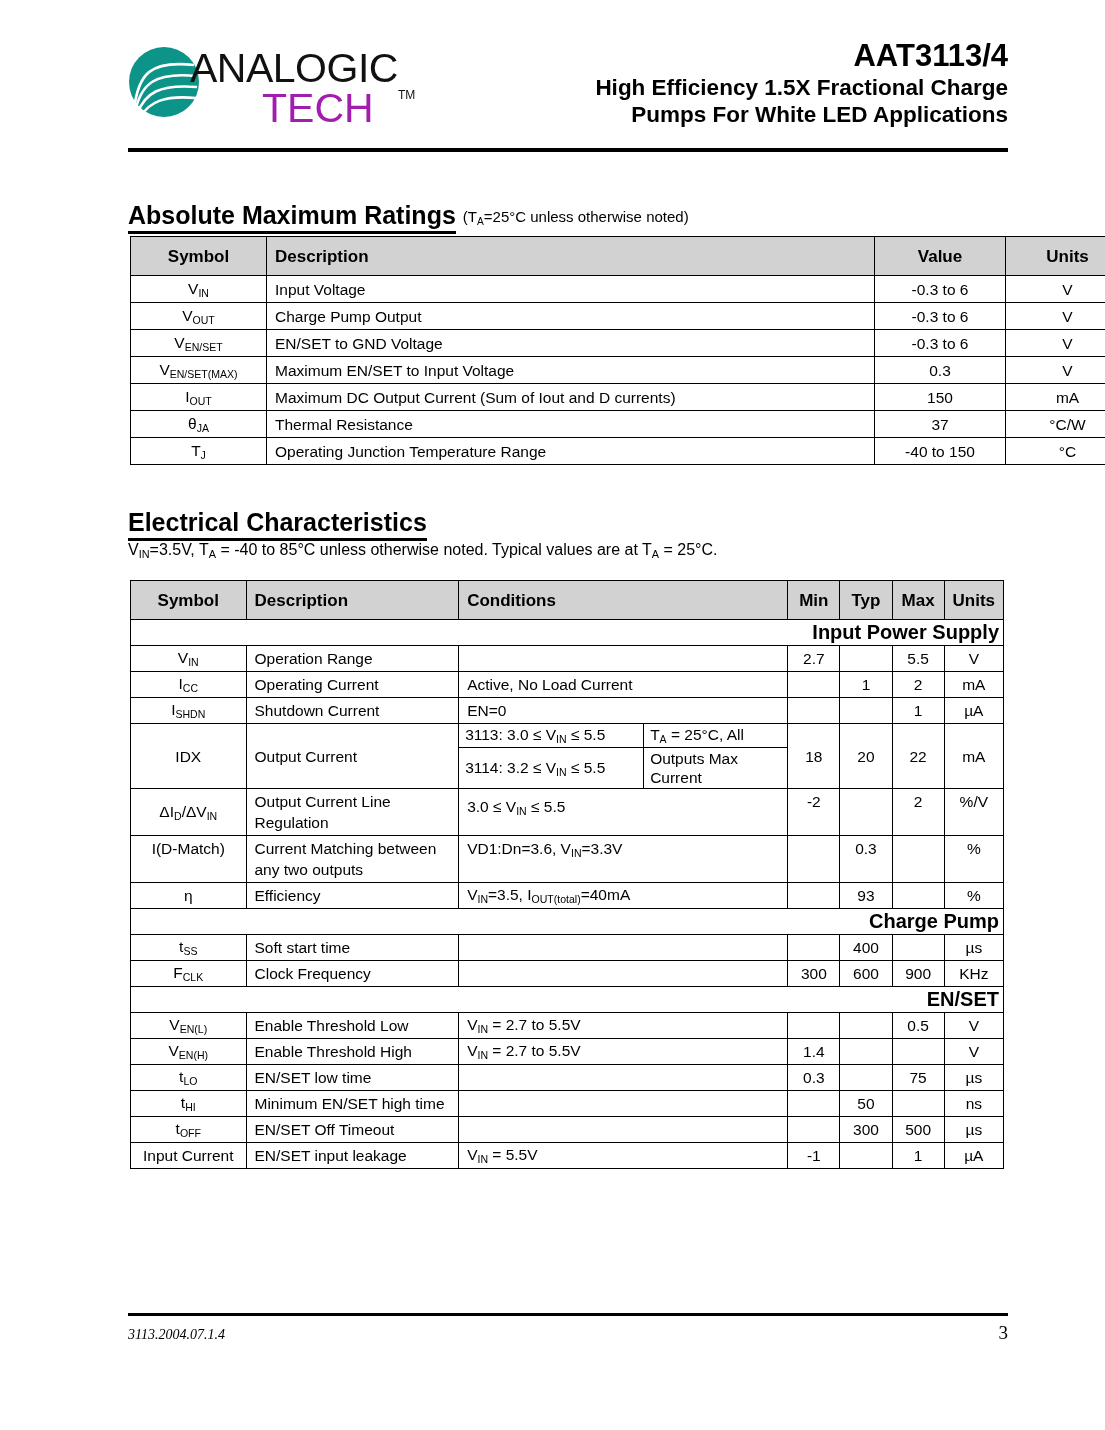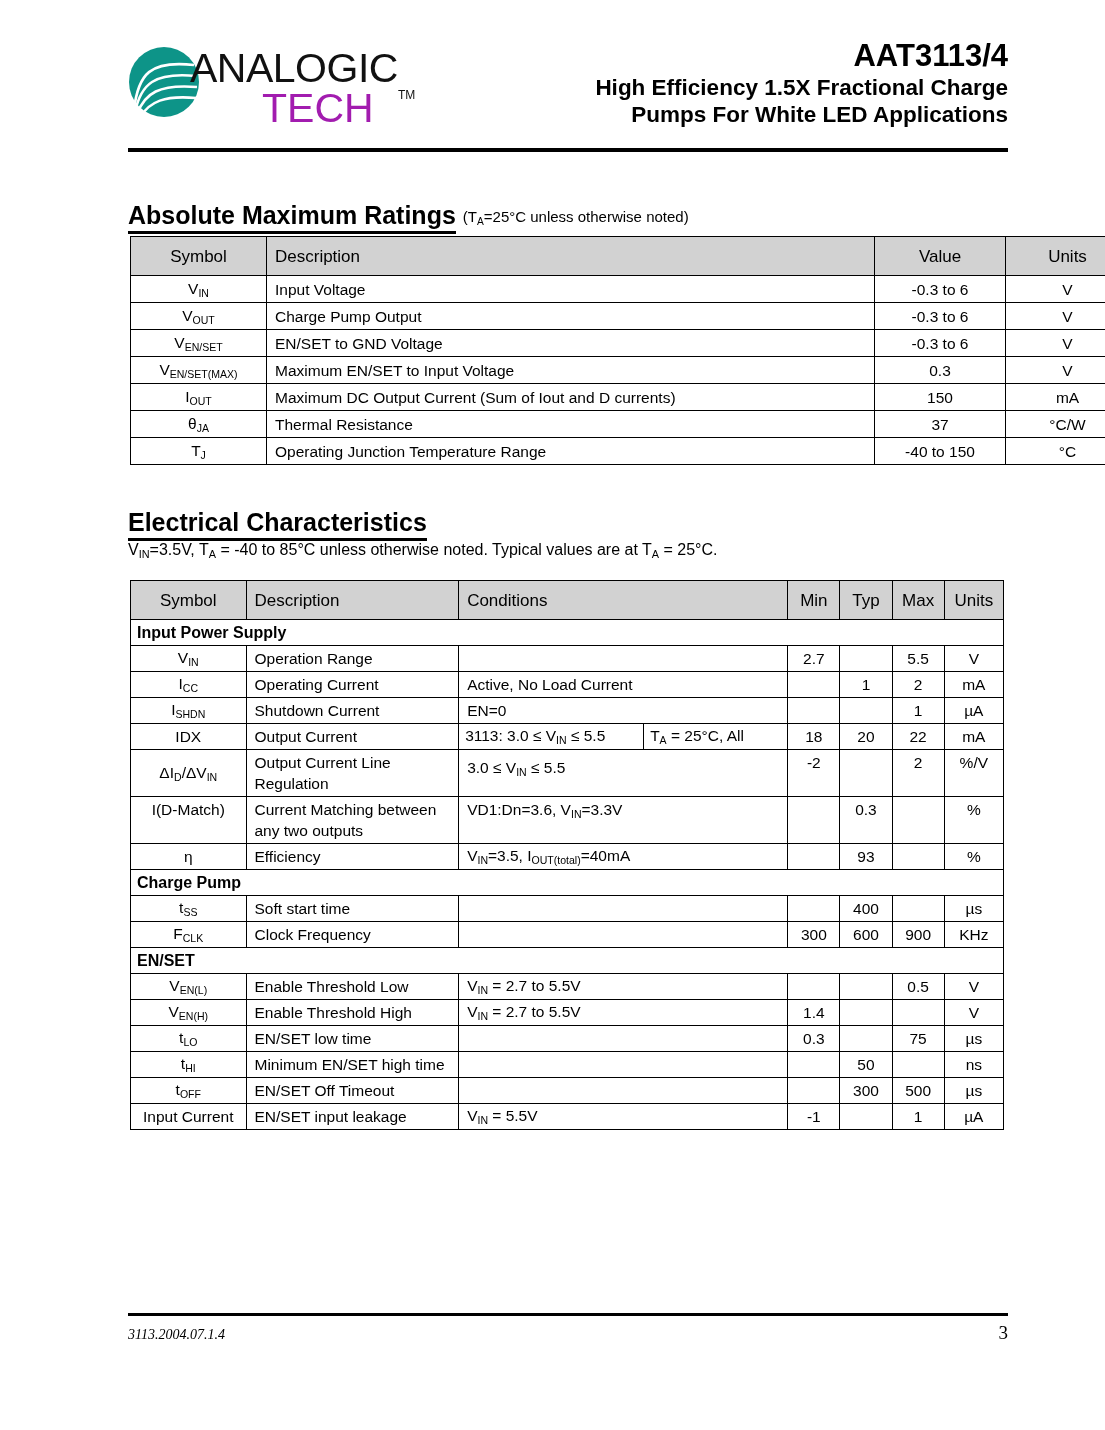--- a/index.html
+++ b/index.html
@@ -150,32 +150,32 @@
     border: 1px solid #000000;
     font-size: 15.5px;
     font-weight: normal;
     padding: 2px 4px;
     vertical-align: middle;
     line-height: 19px;
     background: #ffffff;
   }
   .hdr td {
     background: #d2d2d2;
-    font-weight: normal;
+    font-weight: bold;
     font-size: 17px;
     padding-top: 5px;
     padding-bottom: 5px;
   }
   .c { text-align: center; }
   .l { text-align: left; padding-left: 8px; }
   .grp td {
     font-weight: bold;
-    text-align: left;
+    text-align: right;
     padding-left: 6px;
-    font-size: 16px;
+    font-size: 20px;
   }
 
   
   #tbl-amr {
     left: 130px;
     top: 236px;
     width: 876px;
   }
   #tbl-amr td { height: 22px; }
   #tbl-amr .hdr td { height: 28px; }
@@ -396,20 +396,24 @@
       <tr>
         <td class="c">IDX</td>
         <td class="l">Output Current</td>
         <td class="nested">
           <table class="inner">
             <tbody>
               <tr>
                 <td style="width:172px"><span>3113: 3.0 ≤ V</span><sub>IN</sub><span> ≤ 5.5</span></td>
                 <td><span>T</span><sub>A</sub><span> = 25°C, All</span></td>
               </tr>
+              <tr>
+                <td style="width:172px"><span>3114: 3.2 ≤ V</span><sub>IN</sub><span> ≤ 5.5</span></td>
+                <td>Outputs Max Current</td>
+              </tr>
             </tbody>
           </table>
         </td>
         <td class="c">18</td>
         <td class="c">20</td>
         <td class="c">22</td>
         <td class="c">mA</td>
       </tr>
 
       <tr>

